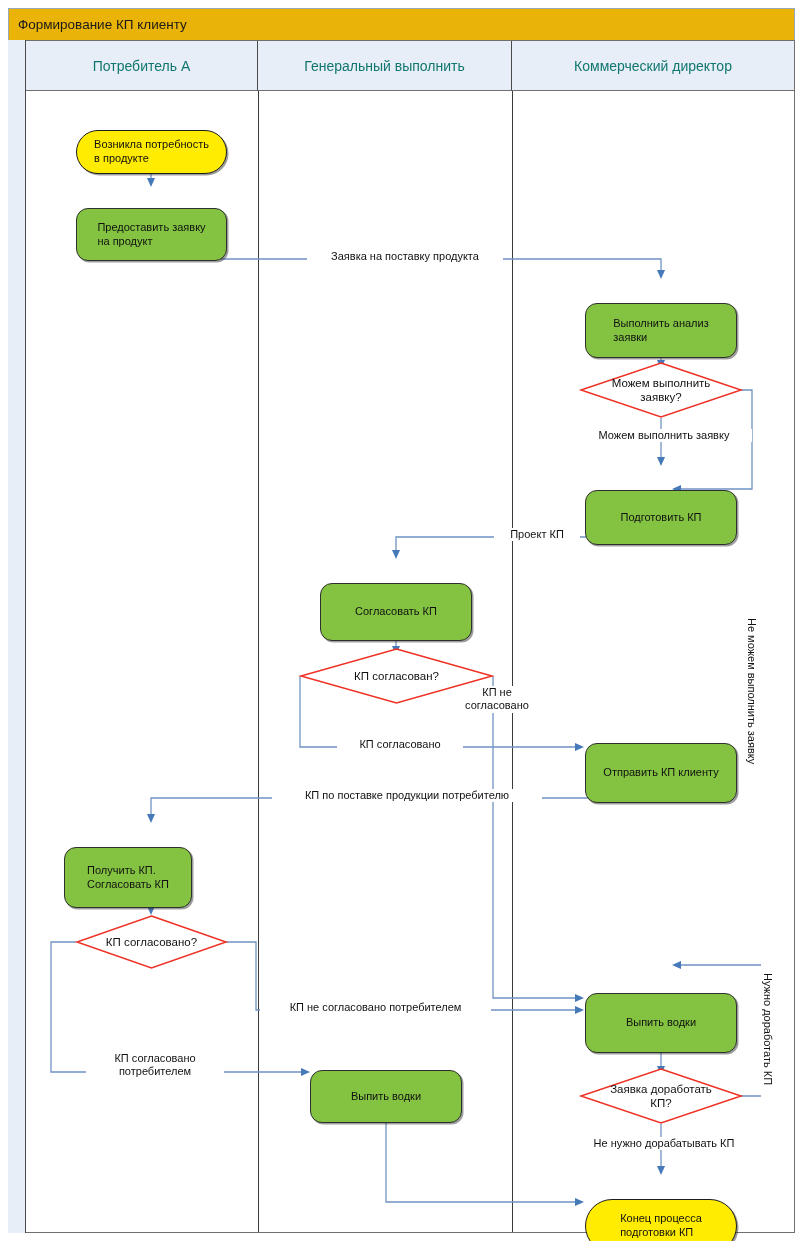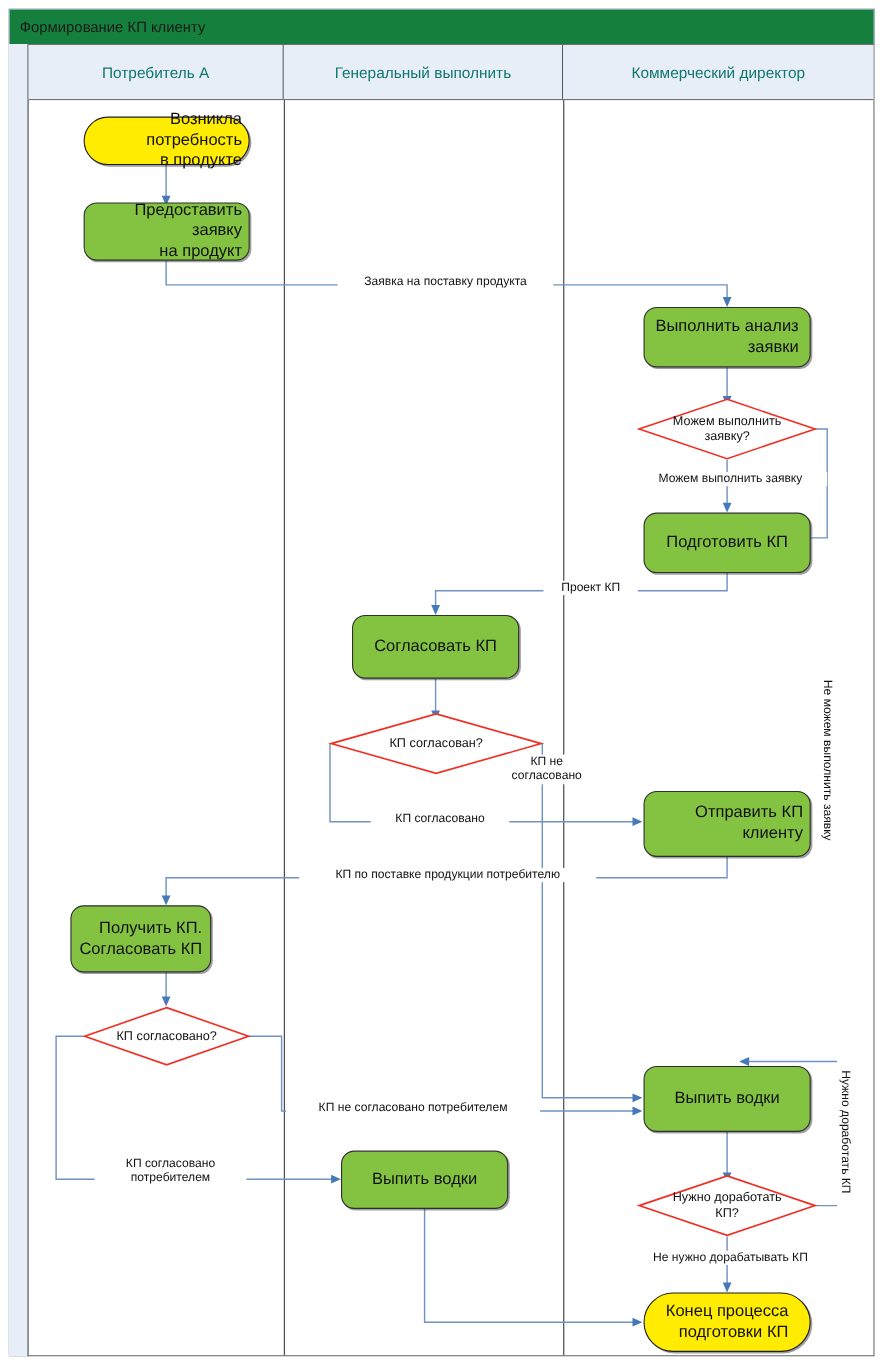--- a/index.html
+++ b/index.html
@@ -2,21 +2,21 @@
 <html><head>
 <meta charset="utf-8">
 <style>
   html,body{margin:0;padding:0;background:#ffffff;}
   body{font-family:"Liberation Sans","DejaVu Sans",sans-serif;}
   #canvas{position:relative;width:803px;height:1241px;background:#ffffff;overflow:hidden;}
 
   
   .pool-title{
     position:absolute;left:8px;top:8px;width:787px;height:32px;
-    background:#15803d;border:1px solid #9aa7bb;border-bottom:none;
+    background:#eab308;border:1px solid #9aa7bb;border-bottom:none;
     font-size:13.5px;color:#1a1a1a;display:flex;align-items:center;padding-left:9px;
     box-sizing:border-box;
   }
   .pool-body{
     position:absolute;left:8px;top:40px;width:787px;height:1193px;
     border:1px solid #6f6f6f;box-sizing:border-box;background:#ffffff;
   }
   .pool-side{
     position:absolute;left:8px;top:40px;width:18px;height:1193px;
     background:#e8eef7;border-right:1px solid #4a4a4a;box-sizing:border-box;
@@ -26,22 +26,22 @@
     border-bottom:1px solid #6f6f6f;border-right:1px solid #4a4a4a;
     display:flex;align-items:center;justify-content:center;
     font-size:14px;color:#0f766e;box-sizing:border-box;
   }
   .lane-head.last{border-right:none;}
   .lane-sep{position:absolute;top:91px;width:0;border-left:1.6px solid #3a3a3a;height:1141px;}
 
   
   .node{
     position:absolute;box-sizing:border-box;display:flex;align-items:center;
-    justify-content:center;text-align:right;font-size:15px;color:#111111;
-    line-height:1.25;padding:2px 6px;
+    justify-content:center;text-align:left;font-size:11px;color:#111111;
+    line-height:1.25;padding:2px 6px;margin-top:24px;
   }
   .n-start{background:#ffec00;border:1.4px solid #1d1d1d;border-radius:999px;
            box-shadow:1.5px 1.5px 0 rgba(40,40,40,.45);}
   .n-task{background:#83c341;border:1.4px solid #2f2f2f;border-radius:12px;
           box-shadow:1.5px 1.5px 0 rgba(40,40,40,.45);}
 
   .dia{position:absolute;}
   .dia svg{position:absolute;left:0;top:0;overflow:visible;}
   .dia .dtext{
     position:absolute;left:0;top:0;width:100%;height:100%;
@@ -195,20 +195,20 @@
   </div>
 
   <div class="node n-task" style="left:585px;top:969px;width:152px;height:60px;">Выпить водки</div>
 
   <div class="node n-task" style="left:310px;top:1046px;width:152px;height:53px;">Выпить водки</div>
 
   <div class="dia" style="left:580px;top:1068px;width:162px;height:56px;">
     <svg width="162" height="56" viewBox="0 0 162 56">
       <polygon points="81,1 161,28 81,55 1,28" fill="#ffffff" stroke="#ee3124" stroke-width="1.5"></polygon>
     </svg>
-    <div class="dtext" style="white-space: pre-line;">Нужно доработать
+    <div class="dtext" style="white-space: pre-line;">Заявка доработать
 КП?</div>
   </div>
 
   <div class="node n-start" style="left: 585px; top: 1175px; width: 152px; height: 54px; white-space: pre-line;">Конец процесса
 подготовки КП</div>
 
 </div>
 
 </body></html>

